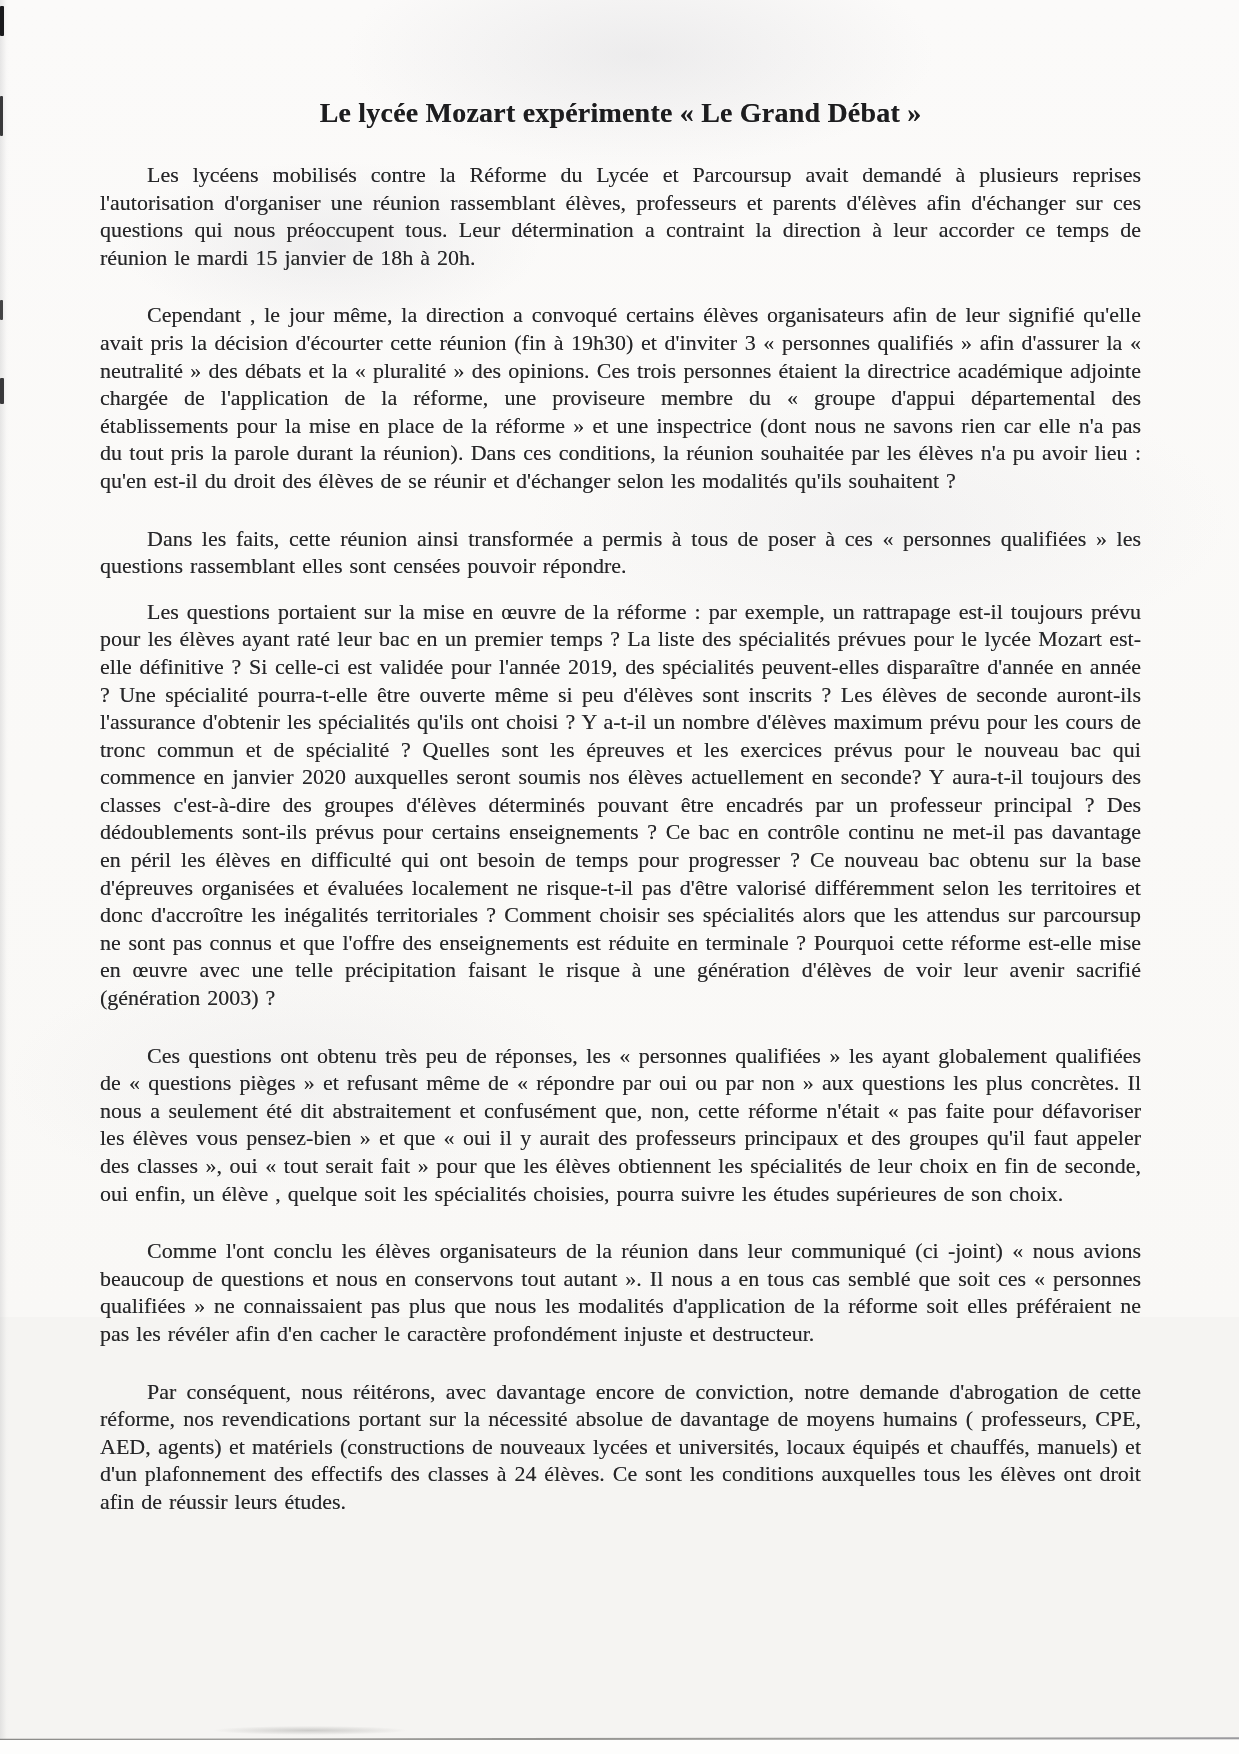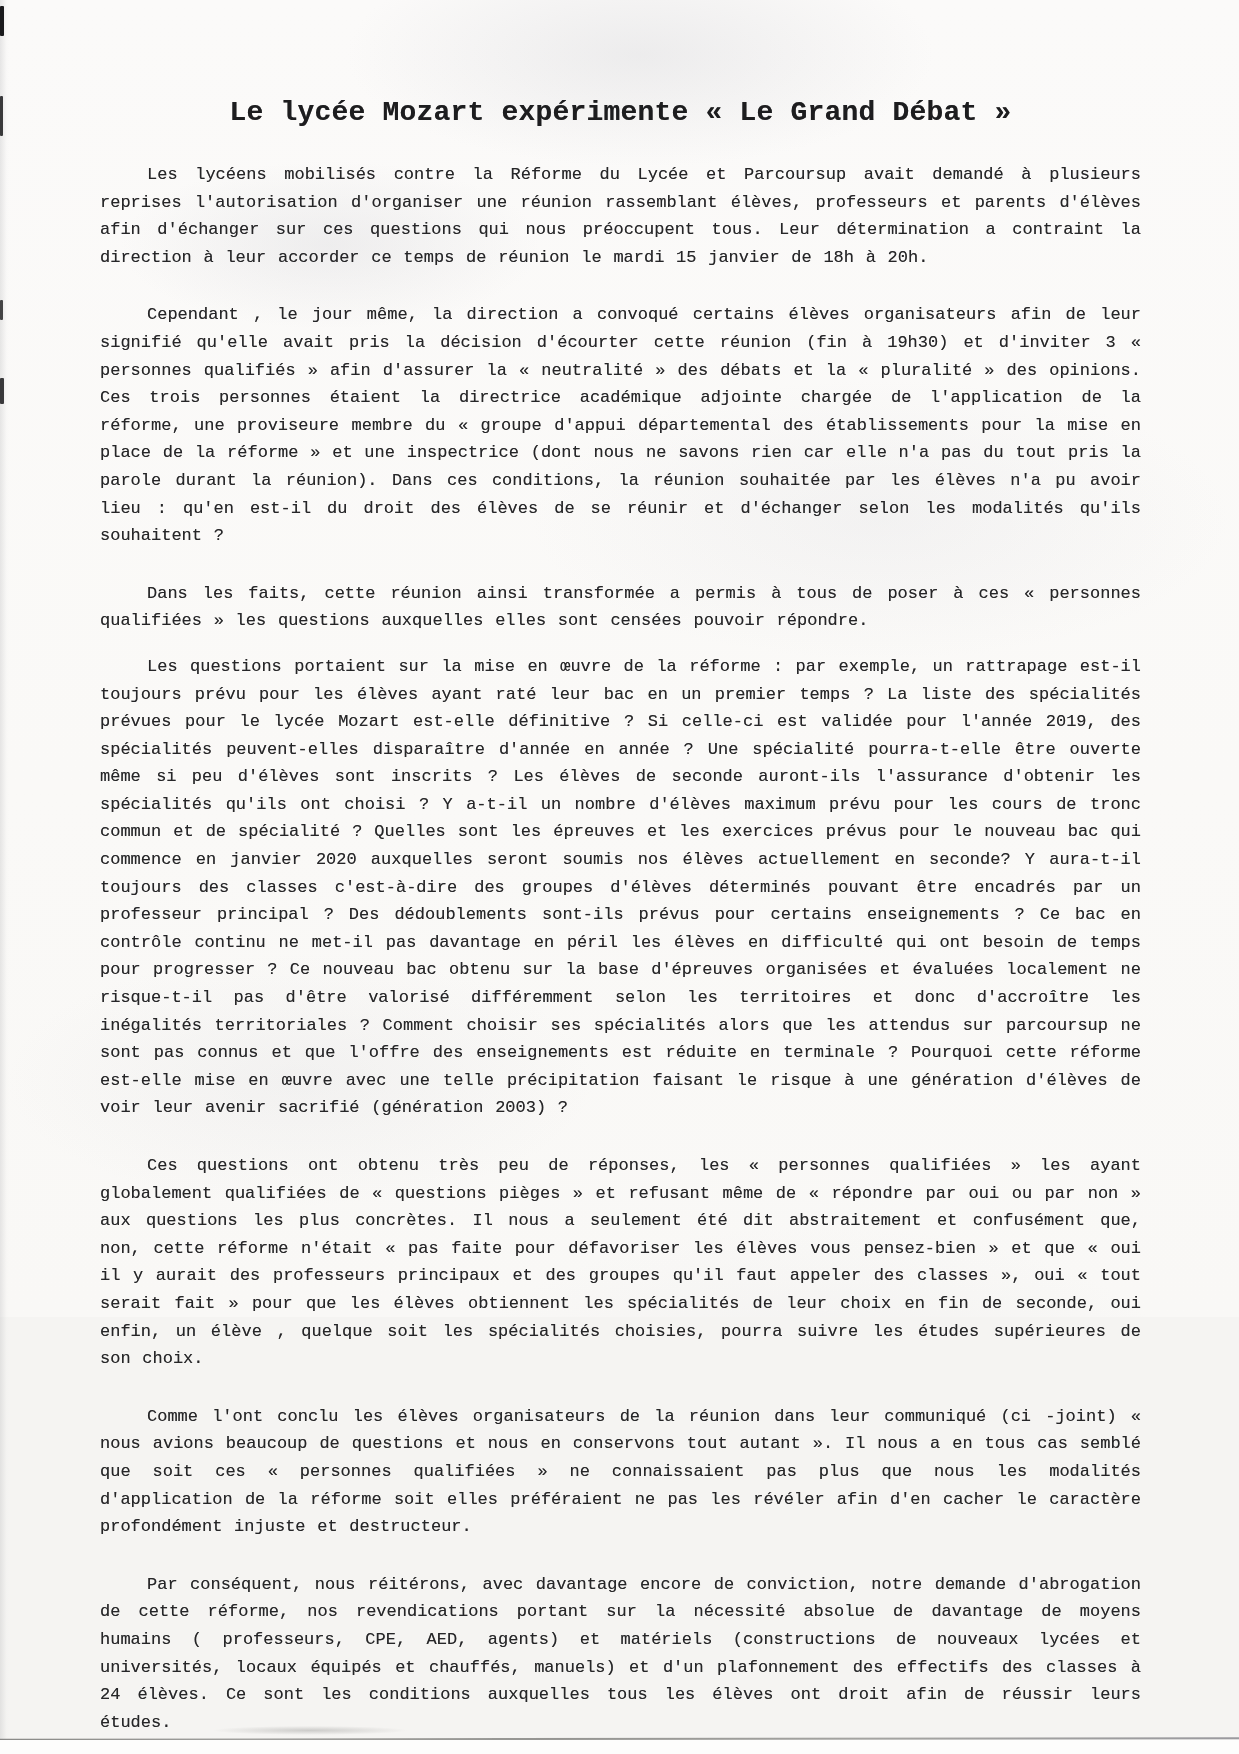--- a/index.html
+++ b/index.html
@@ -18,41 +18,40 @@
     width: 1239px;
     height: 1317px;
     background:
       radial-gradient(ellipse 420px 160px at 640px 55px, rgba(210,210,214,0.35), rgba(210,210,214,0) 70%),
       radial-gradient(ellipse 300px 120px at 330px 245px, rgba(205,205,210,0.28), rgba(205,205,210,0) 70%),
       radial-gradient(ellipse 500px 200px at 880px 520px, rgba(215,215,220,0.22), rgba(215,215,220,0) 70%),
       radial-gradient(ellipse 420px 180px at 300px 1080px, rgba(212,212,216,0.20), rgba(212,212,216,0) 70%),
       radial-gradient(ellipse 520px 220px at 820px 1380px, rgba(212,212,216,0.18), rgba(212,212,216,0) 70%),
       radial-gradient(ellipse 600px 240px at 500px 1620px, rgba(208,208,212,0.22), rgba(208,208,212,0) 72%),
       linear-gradient(180deg, #fbfaf9 0%, #faf9f7 60%, #f9f8f6 100%);
-    font-family: Liberation Mono, monospace;
   }
   .content {
     position: absolute;
     top: 0;
     left: 100px;
     width: 1041px;
   }
   .doc-title {
     margin: 96px 0 0 0;
     font-size: 28px;
     line-height: 34px;
     font-weight: bold;
     text-align: center;
     color: #1d1d1f;
     letter-spacing: 0.2px;
     text-shadow: 0 0 0.6px rgba(30,30,30,0.55);
   }
   .para {
     margin: 0;
-    font-size: 17px;
+    font-size: 22px;
     line-height: 27.6px;
     text-align: justify;
     text-indent: 47px;
     color: #262628;
     text-shadow: 0 0 0.5px rgba(35,35,38,0.5);
     word-spacing: 1.5px;
   }
   .para.gap-before { margin-top: 30px; }
   .para.first { margin-top: 31px; }
   .para.no-gap { margin-top: 18px; }
@@ -108,21 +107,21 @@
   <div class="edge-mark mark-3"></div>
   <div class="edge-mark mark-4"></div>
 
   <div class="content">
     <h1 class="doc-title">Le lycée Mozart expérimente « Le Grand Débat »</h1>
 
     <p class="para first">Les lycéens mobilisés contre la Réforme du Lycée et Parcoursup avait demandé à plusieurs reprises l'autorisation d'organiser une réunion rassemblant élèves, professeurs et parents d'élèves afin d'échanger sur ces questions qui nous préoccupent tous. Leur détermination a contraint la direction à leur accorder ce temps de réunion le mardi 15 janvier de 18h à 20h.</p>
 
     <p class="para gap-before">Cependant , le jour même, la direction a convoqué certains élèves organisateurs afin de leur signifié qu'elle avait pris la décision d'écourter cette réunion (fin à 19h30) et d'inviter 3 « personnes qualifiés » afin d'assurer la « neutralité » des débats et la « pluralité » des opinions. Ces trois personnes étaient la directrice académique adjointe chargée de l'application de la réforme, une proviseure membre du « groupe d'appui départemental des établissements pour la mise en place de la réforme » et une inspectrice (dont nous ne savons rien car elle n'a pas du tout pris la parole durant la réunion). Dans ces conditions, la réunion souhaitée par les élèves n'a pu avoir lieu : qu'en est-il du droit des élèves de se réunir et d'échanger selon les modalités qu'ils souhaitent ?</p>
 
-    <p class="para gap-before">Dans les faits, cette réunion ainsi transformée a permis à tous de poser à ces « personnes qualifiées » les questions auxquelles elles sont censées pouvoir répondre.</p>
+    <p class="para gap-before">Dans les faits, cette réunion ainsi transformée a permis à tous de poser à ces « personnes qualifiées » les questions rassemblant elles sont censées pouvoir répondre.</p>
 
     <p class="para no-gap">Les questions portaient sur la mise en œuvre de la réforme : par exemple, un rattrapage est-il toujours prévu pour les élèves ayant raté leur bac en un premier temps ? La liste des spécialités prévues pour le lycée Mozart est-elle définitive ? Si celle-ci est validée pour l'année 2019, des spécialités peuvent-elles disparaître d'année en année ? Une spécialité pourra-t-elle être ouverte même si peu d'élèves sont inscrits ? Les élèves de seconde auront-ils l'assurance d'obtenir les spécialités qu'ils ont choisi ? Y a-t-il un nombre d'élèves maximum prévu pour les cours de tronc commun et de spécialité ? Quelles sont les épreuves et les exercices prévus pour le nouveau bac qui commence en janvier 2020 auxquelles seront soumis nos élèves actuellement en seconde? Y aura-t-il toujours des classes c'est-à-dire des groupes d'élèves déterminés pouvant être encadrés par un professeur principal ? Des dédoublements sont-ils prévus pour certains enseignements ? Ce bac en contrôle continu ne met-il pas davantage en péril les élèves en difficulté qui ont besoin de temps pour progresser ? Ce nouveau bac obtenu sur la base d'épreuves organisées et évaluées localement ne risque-t-il pas d'être valorisé différemment selon les territoires et donc d'accroître les inégalités territoriales ? Comment choisir ses spécialités alors que les attendus sur parcoursup ne sont pas connus et que l'offre des enseignements est réduite en terminale ? Pourquoi cette réforme est-elle mise en œuvre avec une telle précipitation faisant le risque à une génération d'élèves de voir leur avenir sacrifié (génération 2003) ?</p>
 
     <p class="para gap-before">Ces questions ont obtenu très peu de réponses, les « personnes qualifiées » les ayant globalement qualifiées de « questions pièges » et refusant même de « répondre par oui ou par non » aux questions les plus concrètes. Il nous a seulement été dit abstraitement et confusément que, non, cette réforme n'était « pas faite pour défavoriser les élèves vous pensez-bien » et que « oui il y aurait des professeurs principaux et des groupes qu'il faut appeler des classes », oui « tout serait fait » pour que les élèves obtiennent les spécialités de leur choix en fin de seconde, oui enfin, un élève , quelque soit les spécialités choisies, pourra suivre les études supérieures de son choix.</p>
 
     <p class="para gap-before">Comme l'ont conclu les élèves organisateurs de la réunion dans leur communiqué (ci -joint) « nous avions beaucoup de questions et nous en conservons tout autant ». Il nous a en tous cas semblé que soit ces « personnes qualifiées » ne connaissaient pas plus que nous les modalités d'application de la réforme soit elles préféraient ne pas les révéler afin d'en cacher le caractère profondément injuste et destructeur.</p>
 
     <p class="para gap-before">Par conséquent, nous réitérons, avec davantage encore de conviction, notre demande d'abrogation de cette réforme, nos revendications portant sur la nécessité absolue de davantage de moyens humains ( professeurs, CPE, AED, agents) et matériels (constructions de nouveaux lycées et universités, locaux équipés et chauffés, manuels) et d'un plafonnement des effectifs des classes à 24 élèves. Ce sont les conditions auxquelles tous les élèves ont droit afin de réussir leurs études.</p>
   </div>
 

